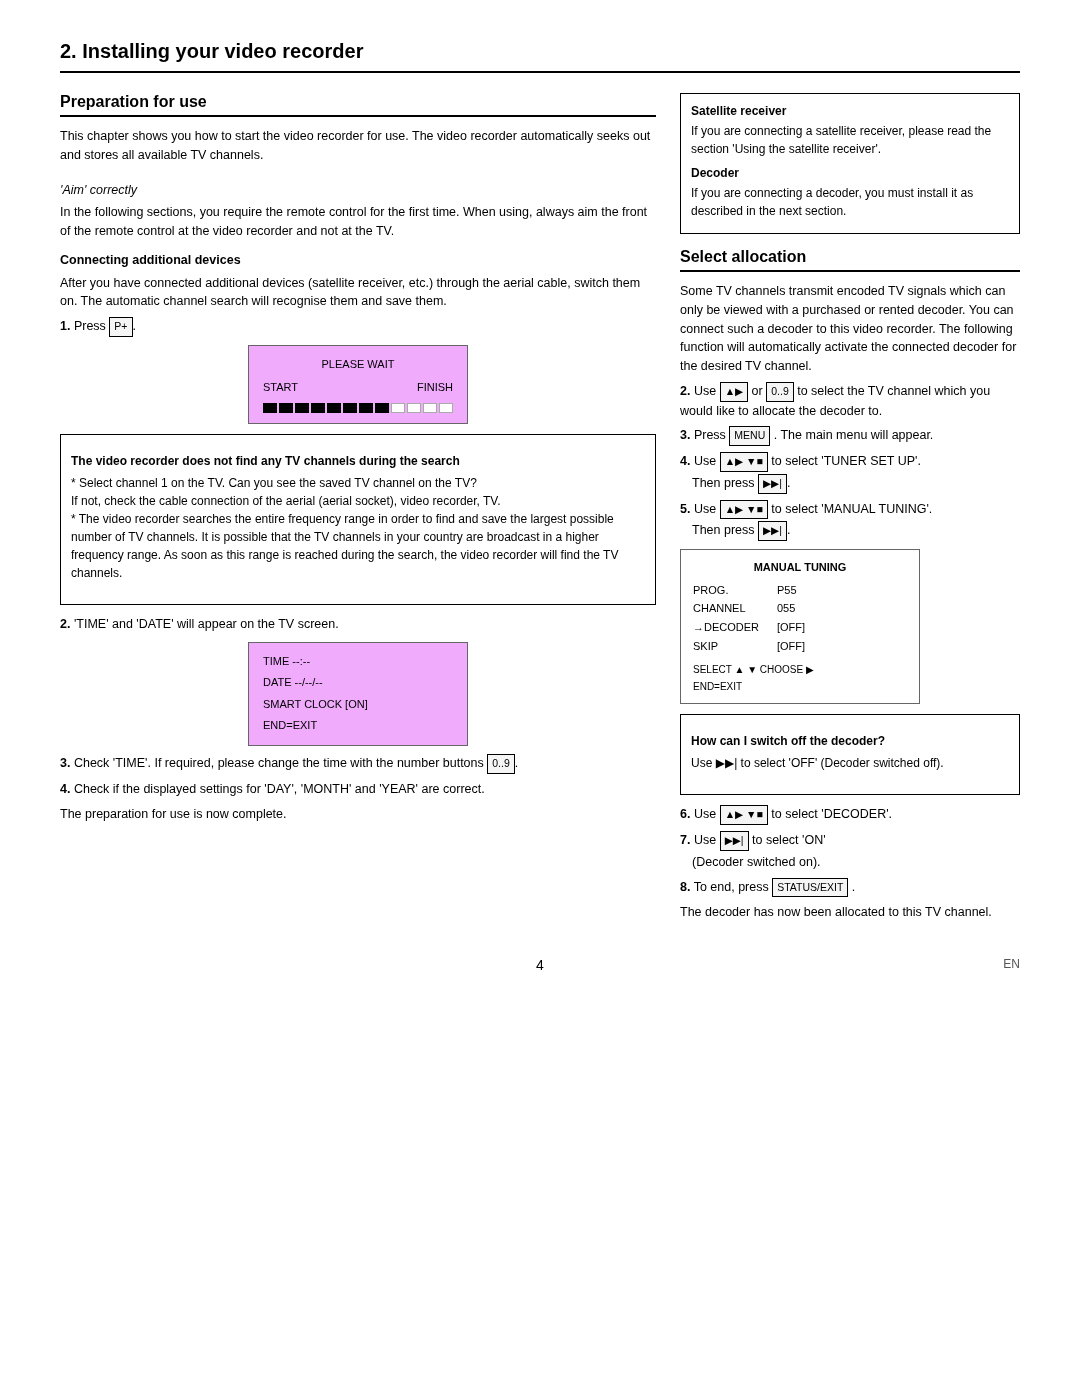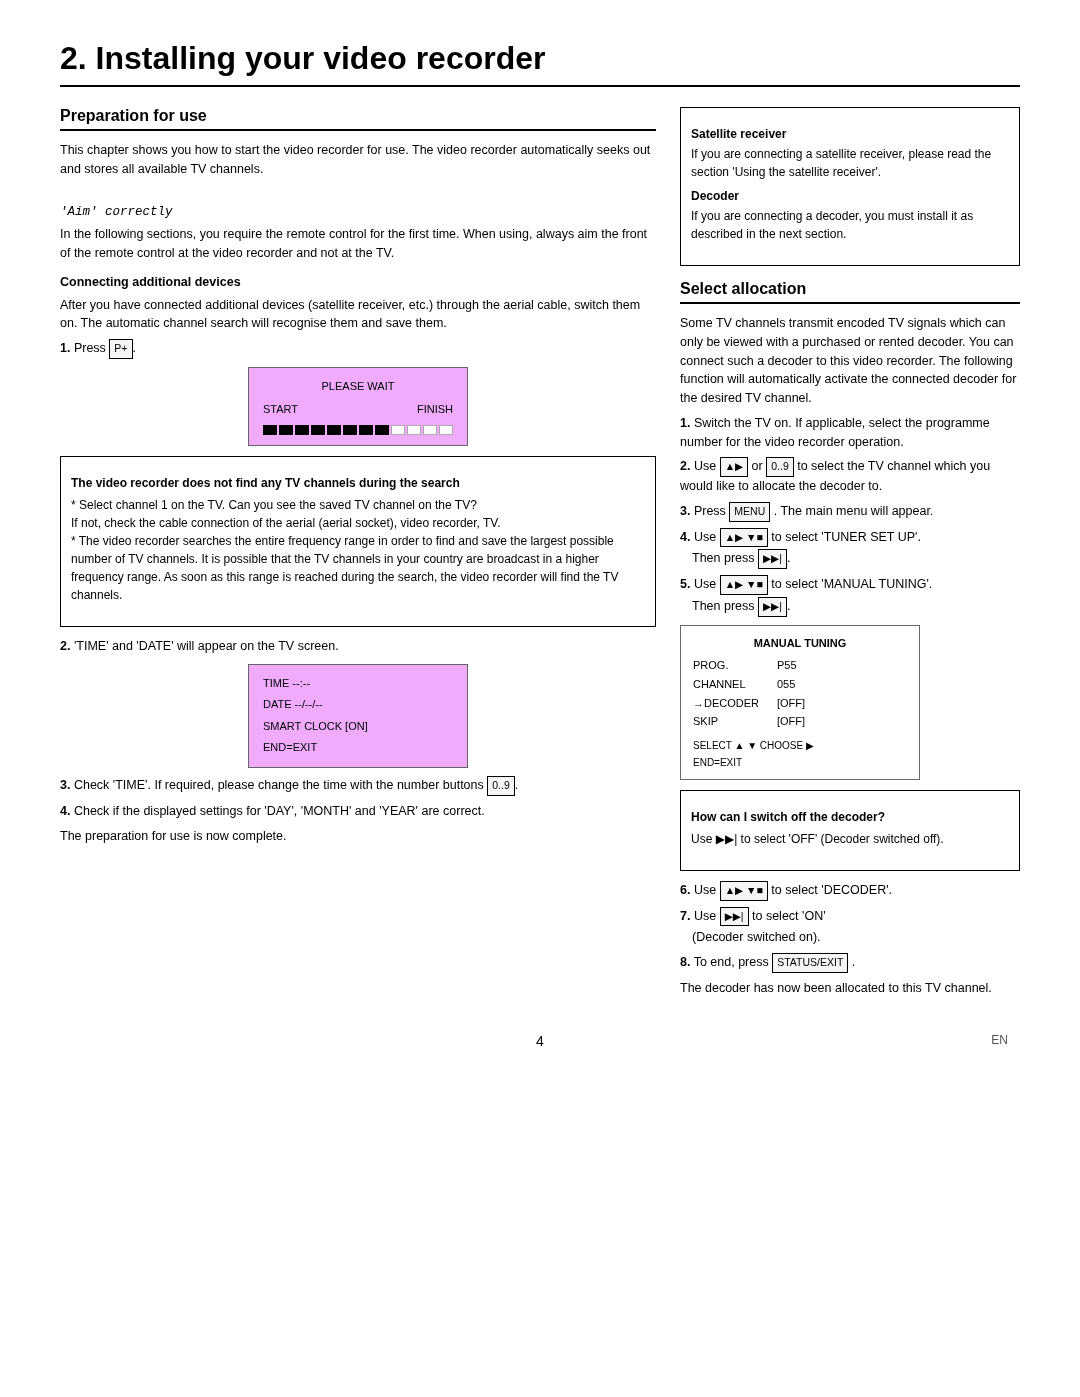--- a/index.html
+++ b/index.html
@@ -7,21 +7,21 @@
       background: #fff;
       font-family: Arial, Helvetica, sans-serif;
       font-size: 13px;
       color: #000;
       width: 1080px;
       min-height: 1397px;
       padding: 40px 60px;
     }
 
     .page-title {
-      font-size: 32px;
+      font-size: 20px;
       font-weight: bold;
       border-bottom: 2px solid #000;
       padding-bottom: 8px;
       margin-bottom: 20px;
     }
 
     .two-col {
       display: flex;
       gap: 24px;
     }
@@ -43,23 +43,22 @@
     }
 
     .section-body {
       font-size: 12.5px;
       line-height: 1.5;
     }
 
     .sub-heading {
       font-style: italic;
       font-weight: normal;
-      margin-top: 24px;
+      margin-top: 16px;
       margin-bottom: 4px;
-      font-family: Liberation Mono, monospace;
     }
 
     .sub-heading-bold {
       font-weight: bold;
       margin-top: 10px;
       margin-bottom: 4px;
     }
 
     .note-box {
       border: 1px solid #000;
@@ -129,21 +128,21 @@
     .numbered-step > span.num {
       font-weight: bold;
     }
 
     .indent {
       margin-left: 12px;
     }
 
     .right-col-note {
       border: 1px solid #000;
-      padding: 17px 10px;
+      padding: 8px 10px;
       font-size: 12px;
       line-height: 1.5;
       margin-bottom: 14px;
     }
 
     .right-col-note .note-title {
       font-weight: bold;
       margin-bottom: 2px;
     }
 
@@ -265,24 +264,20 @@
       <p>If you are connecting a satellite receiver, please read the section 'Using the satellite receiver'.</p>
       <div class="note-title" style="margin-top:6px;">Decoder</div>
       <p>If you are connecting a decoder, you must install it as described in the next section.</p>
     </div>
 
     <div class="section-title">Select allocation</div>
 
     <div class="section-body">
       <p>Some TV channels transmit encoded TV signals which can only be viewed with a purchased or rented decoder. You can connect such a decoder to this video recorder. The following function will automatically activate the connected decoder for the desired TV channel.</p>
 
-      <div class="numbered-step">
-        <span class="num">1.</span>
-        <span>Switch the TV on. If applicable, select the programme number for the video recorder operation.</span>
-      </div>
 
       <div class="numbered-step">
         <span class="num">2.</span>
         <span>Use</span>
         <span class="btn-inline">▲▶</span>
         <span>or</span>
         <span class="btn-inline">0..9</span>
         <span>to select the TV channel which you would like to allocate the decoder to.</span>
       </div>
 
@@ -363,14 +358,14 @@
         <span class="btn-inline">STATUS/EXIT</span>
         <span>.</span>
       </div>
       <p style="margin-top:6px;">The decoder has now been allocated to this TV channel.</p>
     </div>
   </div>
 </div>
 
 <div class="footer-wrapper">
   <span class="page-number">4</span>
-  <span style="position:absolute; right:12px; font-size:12px; color:#555;">EN</span>
+  <span style="position:absolute; right:0; font-size:12px; color:#555;">EN</span>
 </div>
 
 </body></html>

